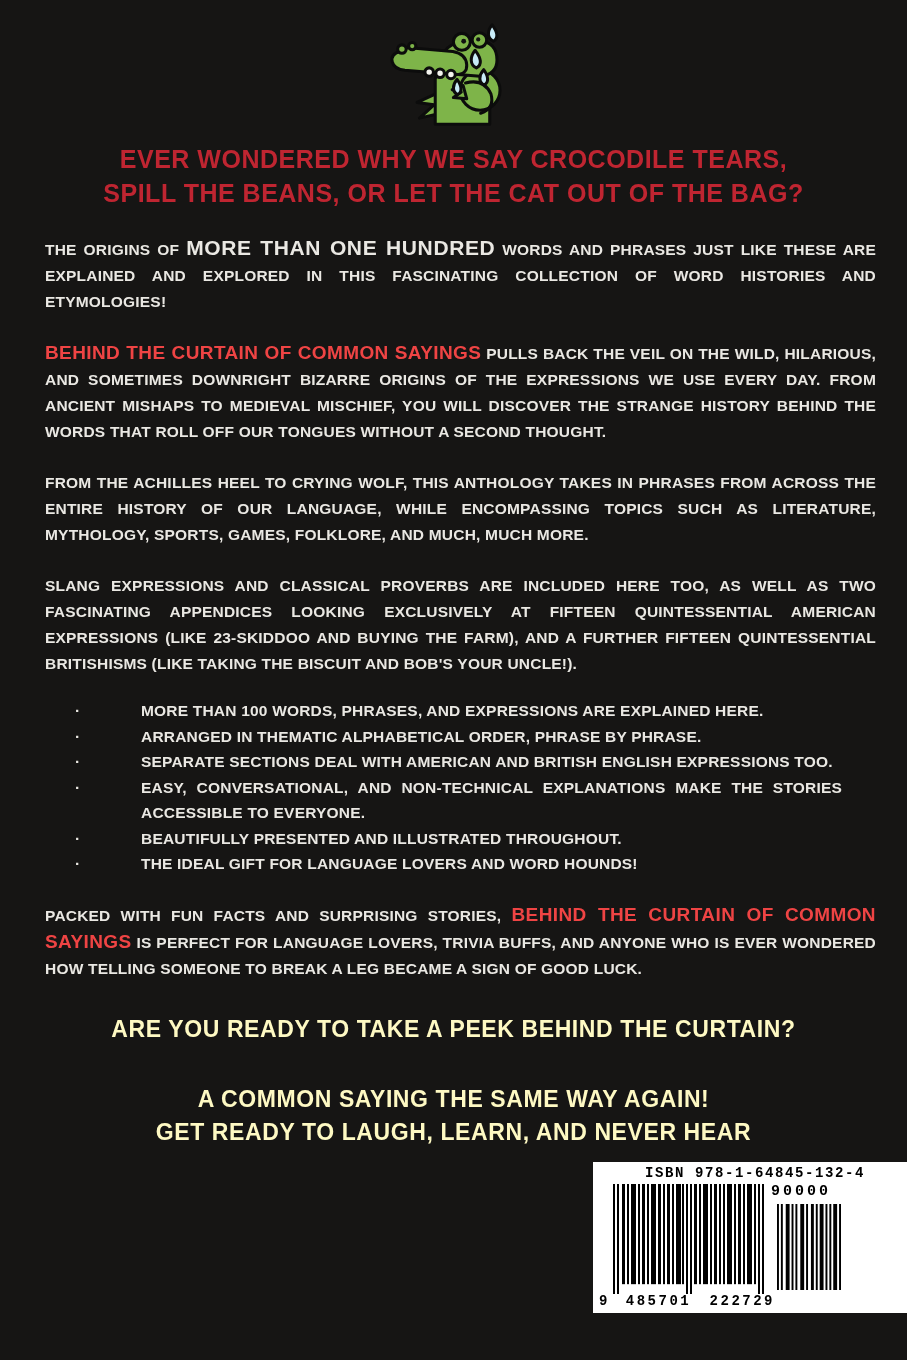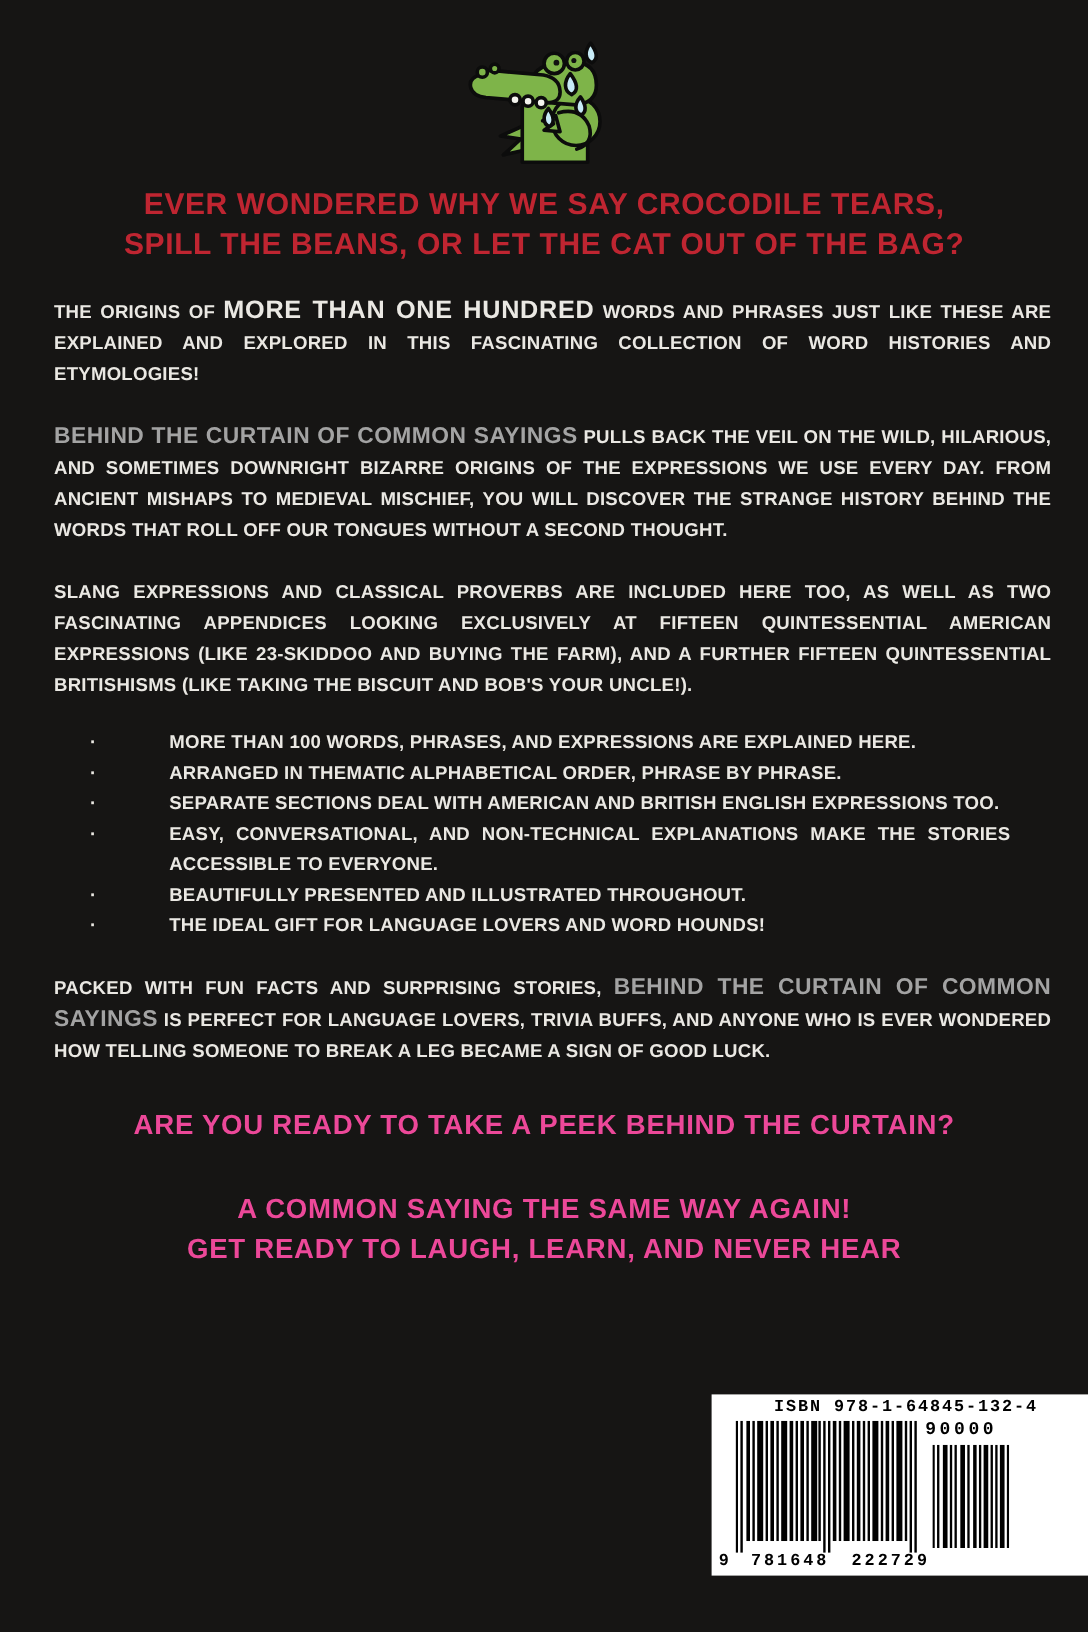--- a/index.html
+++ b/index.html
@@ -4,21 +4,21 @@
 <style>
   html,body{margin:0;padding:0;background:#000;}
   .page{
     position:relative;
     width:907px;height:1360px;
     background:#161514;
     font-family:"Liberation Sans", sans-serif;
     overflow:hidden;
     margin:0 auto;
   }
-  .content{padding:11px 31px;}
+  .content{padding:0 31px;}
   .logo{width:100%;text-align:center;padding-top:14px;height:112px;}
   .logo svg{width:142px;height:112px;}
 
   .headline{
     margin:16px 0 0 0;
     text-align:center;
     color:#bf2531;
     font-size:25px;font-weight:700;
     letter-spacing:0.5px;
     line-height:34px;
@@ -27,39 +27,39 @@
   .para{
     color:#eae8e3;
     font-size:15.5px;font-weight:700;
     line-height:26px;
     letter-spacing:0.2px;
     text-align:justify;
     margin:25px 0 0 14px;
     text-transform:uppercase;
   }
   .em-big{font-size:21px;letter-spacing:0.6px;}
-  .em-gold{color:#a3a3a3;font-size:19px;letter-spacing:0.4px;}
+  .em-gold{color:#ef4444;font-size:19px;letter-spacing:0.4px;}
 
   ul.features{
     list-style:none;
     margin:21px 0 0 44px;
     padding:0;
     color:#eae8e3;
     font-size:15.5px;font-weight:700;
     line-height:25.5px;
     letter-spacing:0.2px;
     text-transform:uppercase;
   }
   ul.features li{display:flex;align-items:flex-start;}
   ul.features .dot{width:20px;flex:0 0 20px;text-align:left;}
   ul.features .li-text{flex:1;text-align:justify;padding-right:34px;margin-left:46px;}
 
   .cta{
     text-align:center;
-    color:#ec4899;
+    color:#fef9c3;
     font-weight:700;
     text-transform:uppercase;
   }
   .cta-question{margin-top:34px;font-size:23px;letter-spacing:0.6px;}
   .cta-closing{margin-top:40px;font-size:23px;letter-spacing:0.6px;line-height:33px;}
 
   
   .barcode-box{
     position:absolute;
     left:593px;top:1162px;
@@ -134,20 +134,21 @@
 
     <h1 class="headline">
       <div>EVER WONDERED WHY WE SAY CROCODILE TEARS,</div>
       <div>SPILL THE BEANS, OR LET THE CAT OUT OF THE BAG?</div>
     </h1>
 
     <p class="para"><span>THE ORIGINS OF </span><span class="em-big">MORE THAN ONE HUNDRED</span><span> WORDS AND PHRASES JUST LIKE THESE ARE EXPLAINED AND EXPLORED IN THIS FASCINATING COLLECTION OF WORD HISTORIES AND ETYMOLOGIES!</span></p>
 
     <p class="para"><span class="em-gold">BEHIND THE CURTAIN OF COMMON SAYINGS</span><span> PULLS BACK THE VEIL ON THE WILD, HILARIOUS, AND SOMETIMES DOWNRIGHT BIZARRE ORIGINS OF THE EXPRESSIONS WE USE EVERY DAY. FROM ANCIENT MISHAPS TO MEDIEVAL MISCHIEF, YOU WILL DISCOVER THE STRANGE HISTORY BEHIND THE WORDS THAT ROLL OFF OUR TONGUES WITHOUT A SECOND THOUGHT.</span></p>
 
+    <p class="para">FROM THE ACHILLES HEEL TO CRYING WOLF, THIS ANTHOLOGY TAKES IN PHRASES FROM ACROSS THE ENTIRE HISTORY OF OUR LANGUAGE, WHILE ENCOMPASSING TOPICS SUCH AS LITERATURE, MYTHOLOGY, SPORTS, GAMES, FOLKLORE, AND MUCH, MUCH MORE.</p>
 
     <p class="para">SLANG EXPRESSIONS AND CLASSICAL PROVERBS ARE INCLUDED HERE TOO, AS WELL AS TWO FASCINATING APPENDICES LOOKING EXCLUSIVELY AT FIFTEEN QUINTESSENTIAL AMERICAN EXPRESSIONS (LIKE 23-SKIDDOO AND BUYING THE FARM), AND A FURTHER FIFTEEN QUINTESSENTIAL BRITISHISMS (LIKE TAKING THE BISCUIT AND BOB'S YOUR UNCLE!).</p>
 
     <ul class="features">
       <li>
           <span class="dot">·</span>
           <span class="li-text">MORE THAN 100 WORDS, PHRASES, AND EXPRESSIONS ARE EXPLAINED HERE.</span>
         </li>
       <li>
           <span class="dot">·</span>
@@ -237,17 +238,17 @@
           <rect x="44" y="0" width="4" height="88"></rect>
         <rect x="50" y="0" width="2" height="88"></rect>
           <rect x="54" y="0" width="2" height="88"></rect>
         <rect x="58" y="0" width="4" height="88"></rect>
           <rect x="64" y="0" width="2" height="88"></rect>
       </g>
     </svg>
 
     <div class="ean-digits">
       <span>9</span>
-      <span class="grp">781648</span>
+      <span class="grp">485701</span>
       <span class="grp">222729</span>
     </div>
   </div>
 </div>
 
 </body></html>

